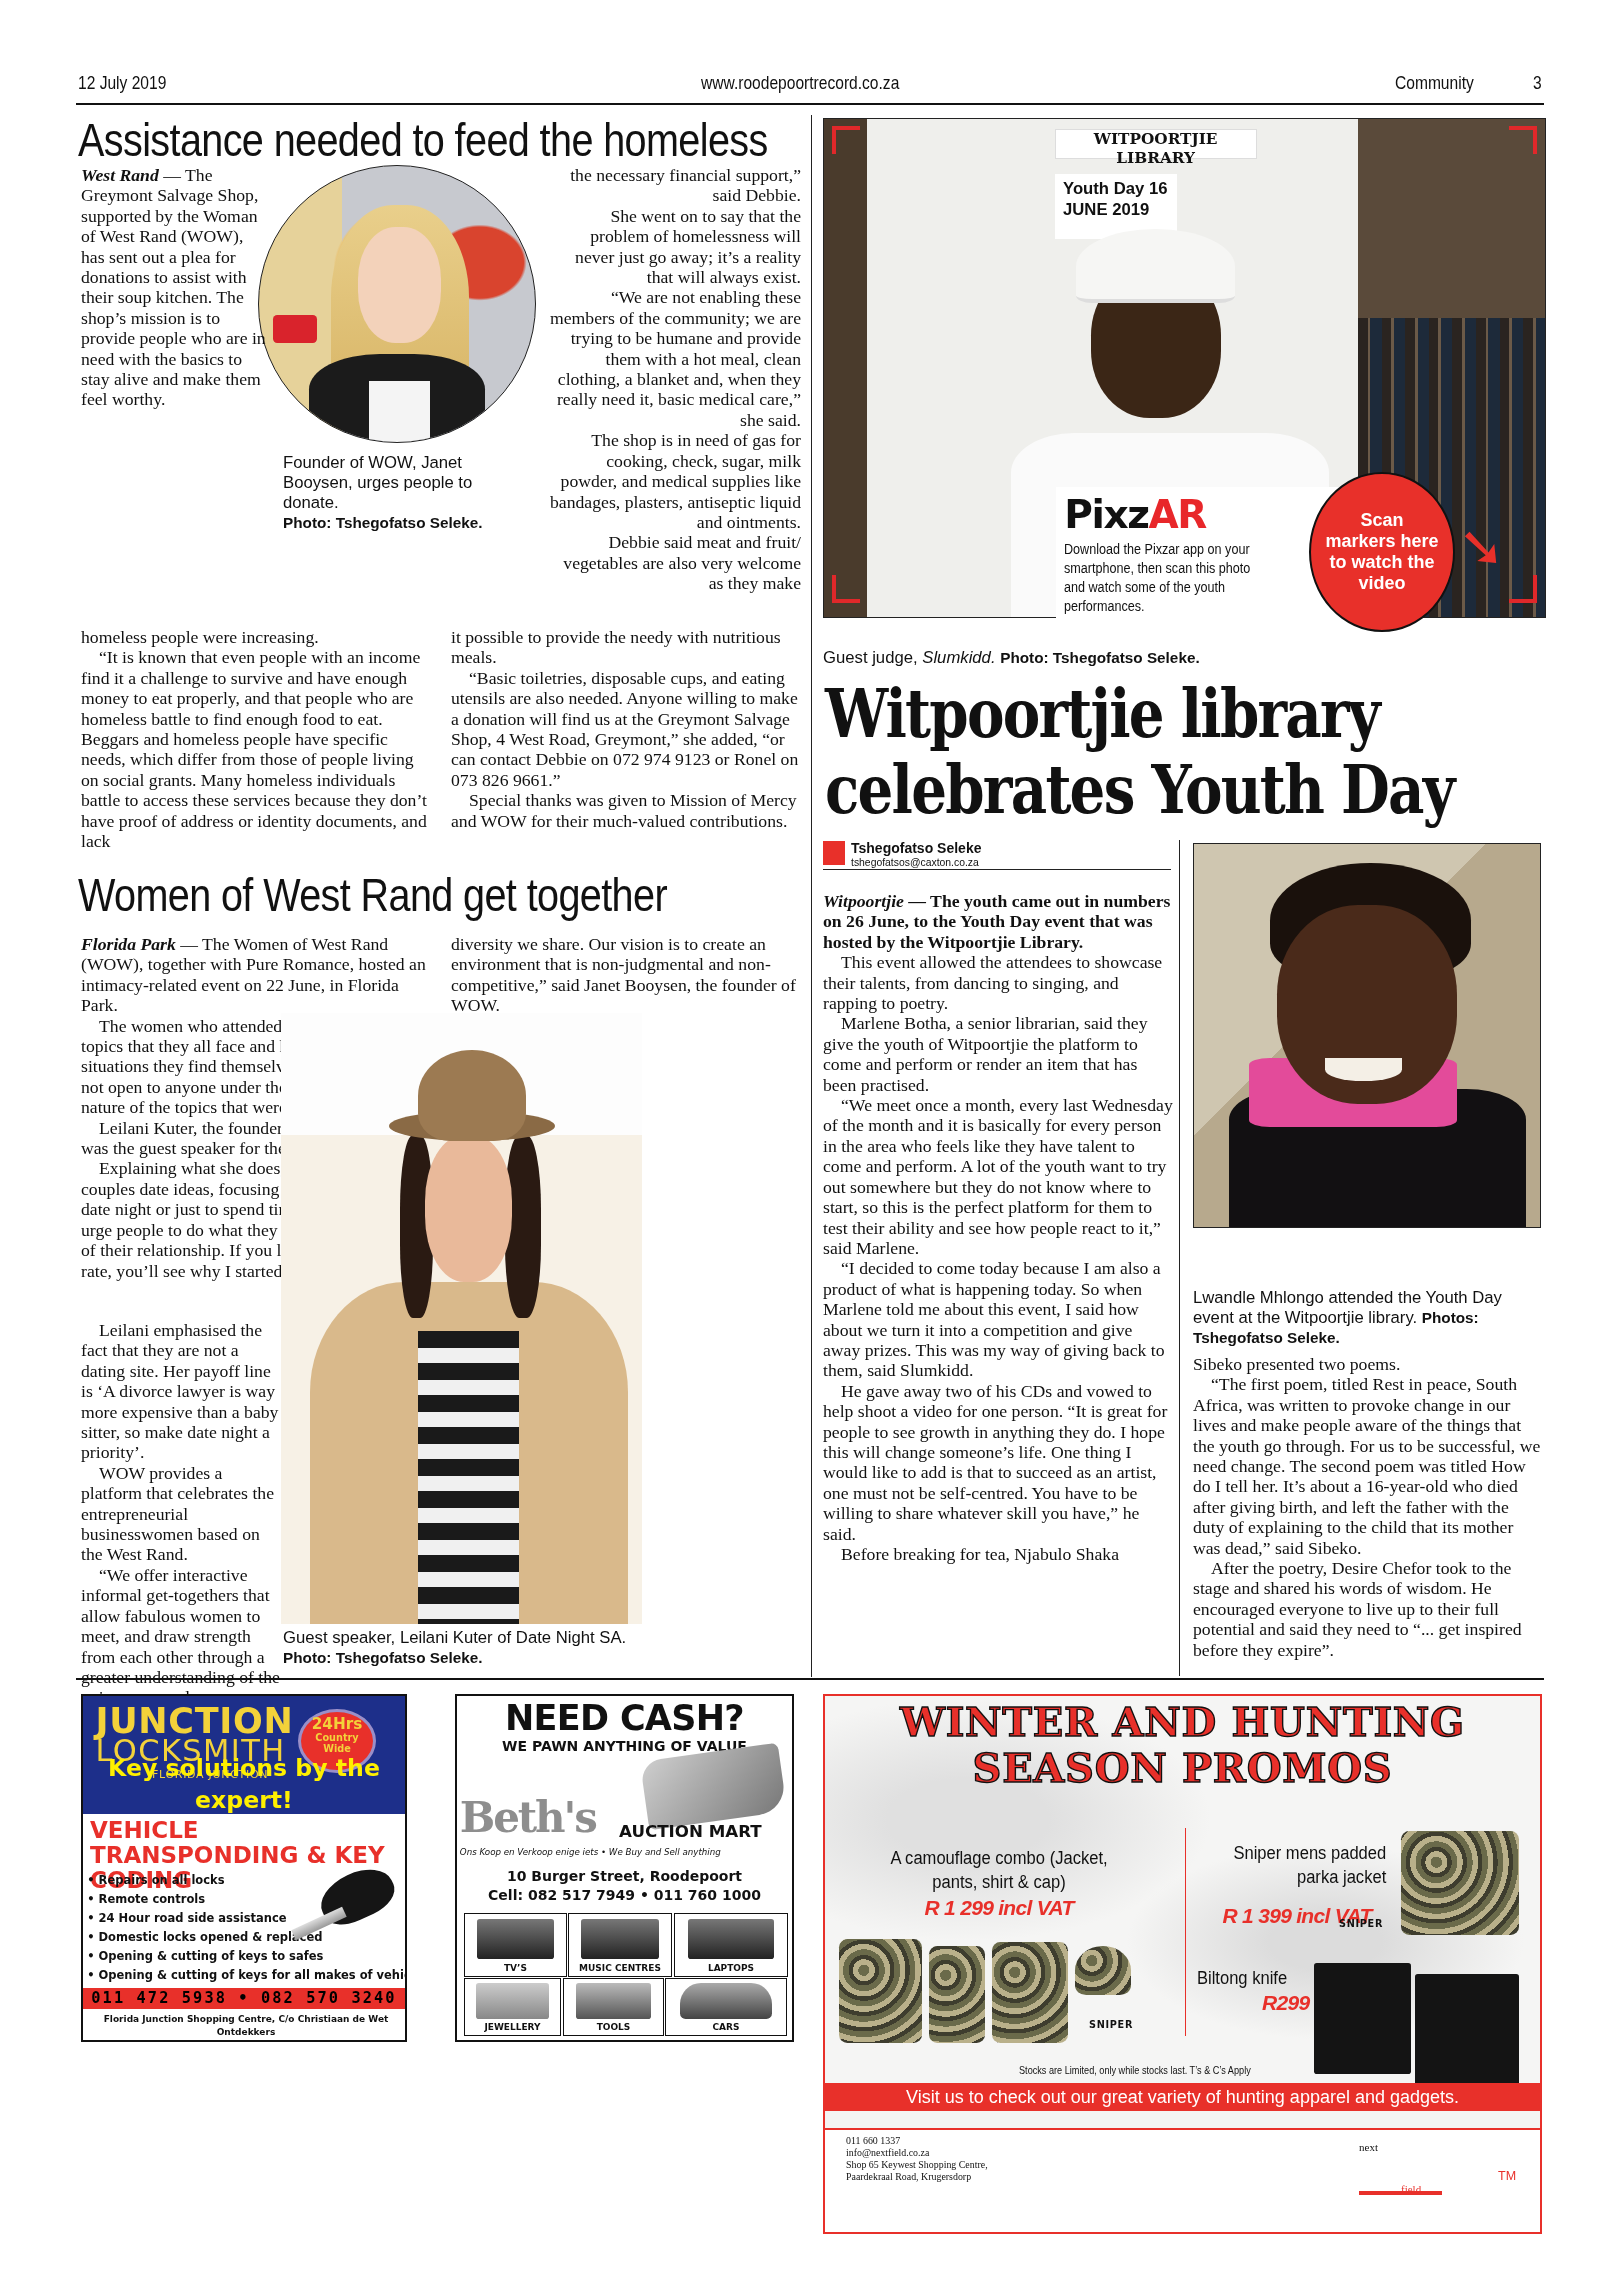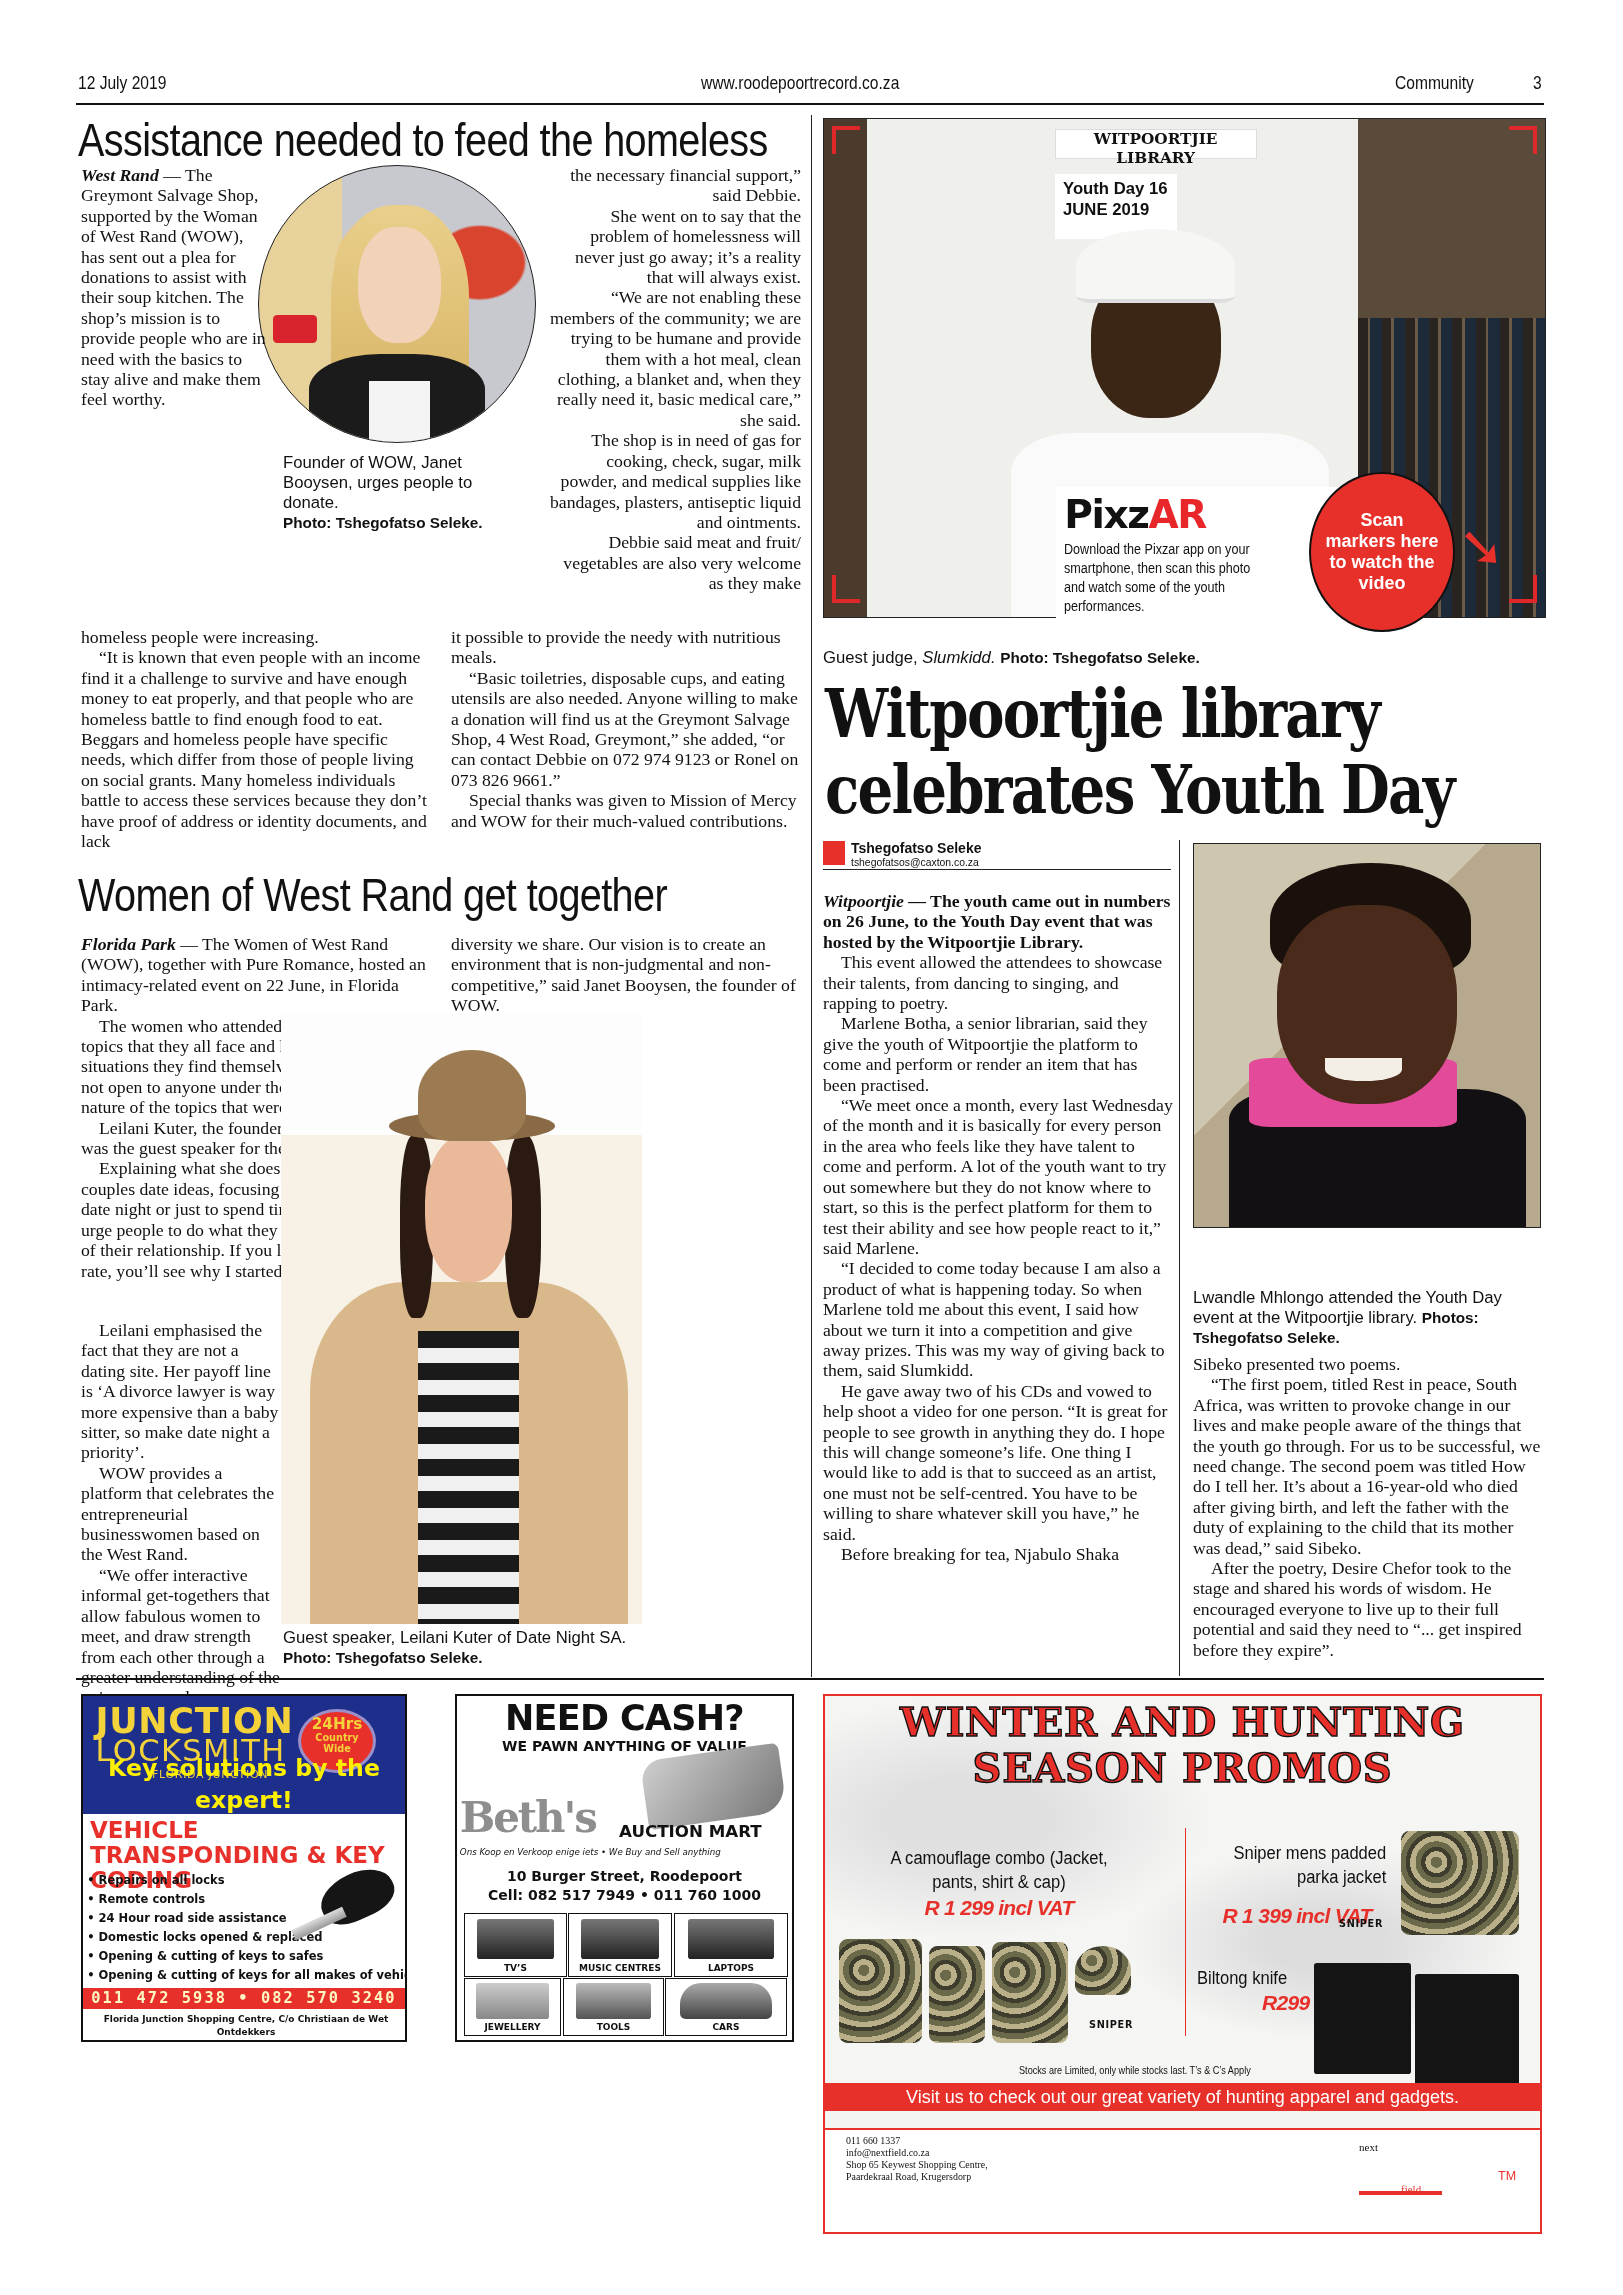--- a/index.html
+++ b/index.html
@@ -75,21 +75,21 @@
   
   .ad-lock { border: 2.1px solid #111; background: #fff; overflow: hidden; }
   .ad-lock .blue { position: absolute; left: 0; top: 0; width: 100%; height: 118px; background: #1d2f8a; }
   .ad-lock .brand { font-family: "DejaVu Sans", sans-serif; font-weight: bold; color: #f3d23a; font-size: 35px; line-height: 35px; letter-spacing: 0.7px; }
   .ad-lock .brand2 { font-family: "DejaVu Sans", sans-serif; color: #f3d23a; font-size: 30.5px; line-height: 30.5px; letter-spacing: 1.4px; }
   .ad-lock .sub { font-family: "DejaVu Sans", sans-serif; color: #f3d23a; font-size: 11px; letter-spacing: 0.7px; }
   .ad-lock .badge { background: #e8302a; border: 3.5px solid #9a8fc8; border-radius: 50%; color: #f3d23a; font-family: "DejaVu Sans", sans-serif; font-weight: bold; text-align: center; }
   .ad-lock .tag { font-family: "DejaVu Sans", sans-serif; font-weight: bold; color: #fff000; font-size: 25px; line-height: 32px; text-align: center; }
   .ad-lock .vt { font-family: "DejaVu Sans", sans-serif; font-weight: bold; color: #e8302a; font-size: 23px; line-height: 25px; }
   .ad-lock .li { font-family: "DejaVu Sans", sans-serif; font-weight: bold; font-size: 11.5px; line-height: 19px; white-space: nowrap; }
-  .ad-lock .phone { background: #e8302a; font-family: "DejaVu Sans Mono", monospace; font-weight: bold; font-size: 19.4px; letter-spacing: 2.1px; text-align: center; line-height: 35px; color: #fef9c3; }
+  .ad-lock .phone { background: #e8302a; font-family: "DejaVu Sans Mono", monospace; font-weight: bold; font-size: 19.4px; letter-spacing: 2.1px; text-align: center; line-height: 35px; color: #000000; }
   .ad-lock .addr { font-family: "DejaVu Sans", sans-serif; font-weight: bold; font-size: 11px; line-height: 14px; text-align: center; }
   .key { position: absolute; }
 
   .ad-cash { border: 2.1px solid #111; background: #fff; overflow: hidden; }
   .ad-cash .big { font-family: "DejaVu Sans", sans-serif; font-weight: bold; font-size: 37px; line-height: 42px; text-align: center; letter-spacing: -0.7px; }
   .ad-cash .sub { font-family: "DejaVu Sans", sans-serif; font-weight: bold; font-size: 16.7px; text-align: center; }
   .ad-cash .beths { font-family: "DejaVu Serif", serif; font-weight: bold; font-size: 49px; color: #8e8e8e; letter-spacing: -2.1px; }
   .ad-cash .mart { font-family: "DejaVu Sans", sans-serif; font-weight: bold; font-size: 18px; }
   .ad-cash .slogan { font-family: "DejaVu Sans", sans-serif; font-style: italic; font-size: 9.4px; white-space: nowrap; }
   .ad-cash .addr { font-family: "DejaVu Sans", sans-serif; font-weight: bold; font-size: 15.3px; line-height: 21px; text-align: center; }

